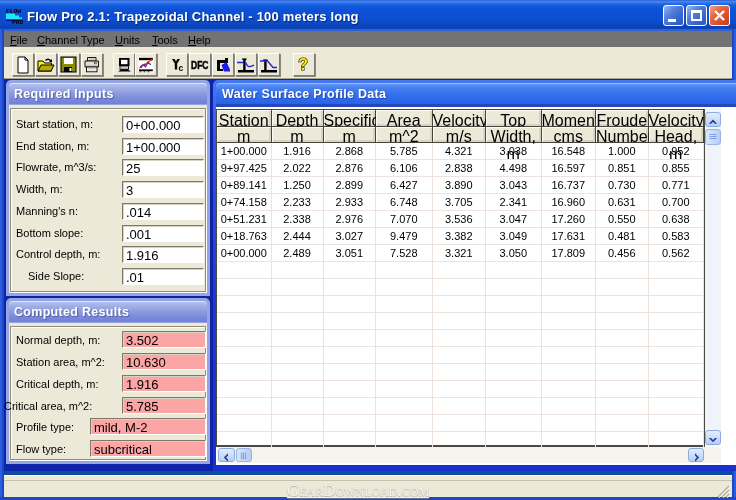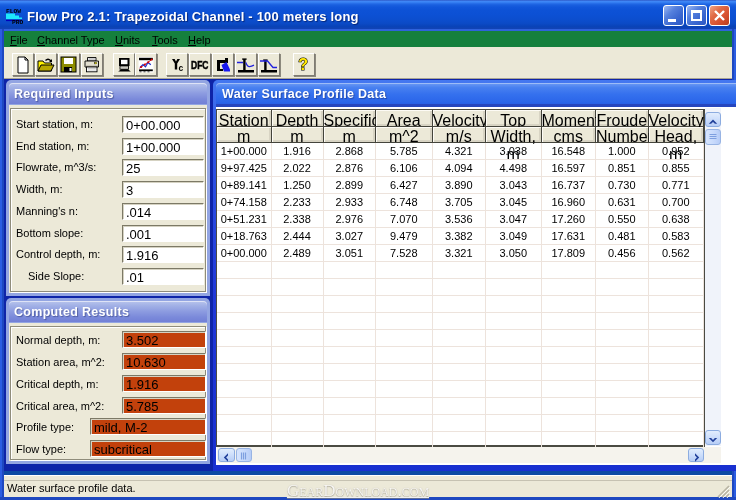--- a/index.html
+++ b/index.html
@@ -15,21 +15,21 @@
 .cap-btn { top:5px; width:21px; height:21px; border:1px solid #fff; border-radius:3px; }
 #btn-min  { left:663px; background:linear-gradient(135deg,#9DB9F2 0%,#5580DD 35%,#3C68D0 65%,#2B57C4 100%); }
 #btn-max  { left:686px; background:linear-gradient(135deg,#9DB9F2 0%,#5580DD 35%,#3C68D0 65%,#2B57C4 100%); }
 #btn-close{ left:709px; background:linear-gradient(135deg,#F0A484 0%,#E06A45 35%,#D8512F 65%,#BA3E1D 100%); }
 #frame-left  { left:0; top:29px; width:4px;  height:471px; background:linear-gradient(90deg,#2B5DE2 0 2px,#1E48C0 2px 4px); }
 #frame-right { left:732px; top:29px; width:4px; height:471px; background:linear-gradient(270deg,#2B5DE2 0 2px,#1E48C0 2px 4px); }
 #frame-bot   { left:0; top:497px; width:736px; height:3px; background:#1E48C0; }
 #menu-strip  { left:0; top:29px; width:736px; height:2px; background:#2E62DC; }
 
 
-#menubar { left:4px; top:31px; width:728px; height:16px; background:#15803d; font-size:11px; color:#000;text-decoration:underline; }
+#menubar { left:4px; top:31px; width:728px; height:16px; background:#737373; font-size:11px; color:#000;text-decoration:underline; }
 .mi { position:absolute; top:3px; }
 .mi u { text-decoration:underline; text-underline-offset:1px; }
 #toolbar { left:4px; top:47px; width:728px; height:32px; background:#ECE9D8; border-bottom:1px solid #A8A595; }
 .tbtn { position:absolute; top:6px; width:22px; height:23px; background:#ECE9D8;
   border:1px solid; border-color:#FFFFFF #7F7C73 #7F7C73 #FFFFFF;
   box-shadow:1px 1px 0 #8C897D; }
 .tbtn svg { position:absolute; left:1px; top:2px; }
 
 
 #client { left:4px; top:79px; width:728px; height:398px; background:#0E24A8; }
@@ -40,21 +40,21 @@
 .p-title { position:absolute; left:3px; top:3px; right:3px; height:21px; border-radius:4px 4px 0 0;
   color:#fff; font-size:12.5px; font-weight:bold; padding:4px 0 0 5px; letter-spacing:0.3px;
   text-shadow:1px 1px 1px rgba(20,30,90,0.45); white-space:nowrap; }
 .lt { background:linear-gradient(180deg,#B8C4EC 0%,#A2B1E6 22%,#8C9BE0 50%,#7A89DA 78%,#7280D6 100%); box-shadow:inset 0 1px 0 rgba(255,255,255,0.55); }
 .rt { padding-left:6px; background:linear-gradient(180deg,#6D9BF4 0%,#4880F0 22%,#3470EE 55%,#2B66EA 90%,#2760E6 100%); box-shadow:inset 0 1px 0 rgba(255,255,255,0.35); }
 .p-body  { position:absolute; left:3px; top:25px; right:3px; bottom:3px; background:#ECE9D8; }
 .groupbox { position:absolute; border:1px solid #8F8C7B; box-shadow:inset 1px 1px 0 #FFFFFF, 1px 1px 0 #FFFFFF; }
 .lbl { position:absolute; font-size:11px; color:#000; white-space:nowrap; }
 .fld { position:absolute; height:17px; background:#fff; border:1px solid; border-color:#7C7966 #FFFFFF #FFFFFF #7C7966;
   box-shadow:inset 1px 1px 0 #D5D2C2; font-size:13px; padding:1px 0 0 3px; color:#000; white-space:nowrap; }
-.fld.gray { background:#c2410c; }
+.fld.gray { background:#fca5a5; }
 
 
 #tblwrap { position:absolute; left:213px; top:80px; width:617px; height:391px; background:linear-gradient(180deg,#4478F0 0%,#3057E6 15%,#2038D8 55%,#1830D0 100%); border-radius:5px 5px 0 0; }
 #tbl-body { position:absolute; left:3px; top:27px; right:6px; bottom:6px; background:#fff; }
 .hrow { position:absolute; display:grid; grid-template-columns:54.5px 52px 52.5px 56.5px 53.5px 55.5px 54.5px 52.5px 55.5px; }
 .hrow span { background:#ECE9D8; border-right:1px solid #44443C; border-bottom:1px solid #44443C;
   box-shadow:inset 1px 1px 0 #FDFBF5, inset -2px -2px 0 #D8D4C4;
   font-size:16px; text-align:center; color:#000; padding-top:2px; height:17px; }
 .hrow span.h2 { height:16px; padding-top:1px; }
 .drow { position:absolute; display:grid; grid-template-columns:54.5px 52px 52.5px 56.5px 53.5px 55.5px 54.5px 52.5px 55.5px; }
@@ -238,21 +238,21 @@
   <div class="p-body"></div>
   <div class="groupbox" style="left:4px;top:28px;width:196px;height:134px;background:#ECE9D8"></div>
 </div>
 <div class="abs" id="cr-rows" style="z-index:5">
   <span class="lbl" style="left:16px;top:334px">Normal depth, m:</span>
     <div class="fld gray" style="left:122px;top:331px;width:84px">3.502</div>
   <span class="lbl" style="left:16px;top:356px">Station area, m^2:</span>
     <div class="fld gray" style="left:122px;top:353px;width:84px">10.630</div>
   <span class="lbl" style="left:16px;top:378px">Critical depth, m:</span>
     <div class="fld gray" style="left:122px;top:375px;width:84px">1.916</div>
-  <span class="lbl" style="left:16px;top:400px">Critical area, m^2:</span>
+  <span class="lbl" style="left:4px;top:400px">Critical area, m^2:</span>
     <div class="fld gray" style="left:122px;top:397px;width:84px">5.785</div>
   <span class="lbl" style="left:16px;top:421px">Profile type:</span>
     <div class="fld gray" style="left:90px;top:418px;width:116px">mild, M-2</div>
   <span class="lbl" style="left:16px;top:443px">Flow type:</span>
     <div class="fld gray" style="left:90px;top:440px;width:116px">subcritical</div>
 </div>
 
 <div id="tblwrap" class="abs">
   <div class="p-title rt">Water Surface Profile Data</div>
   <div id="tbl-body"></div>
@@ -291,21 +291,21 @@
       <span>3.038</span>
       <span>16.548</span>
       <span>1.000</span>
       <span>0.952</span>
     </div>
   <div class="drow" style="left:217px;top:160px">
       <span>9+97.425</span>
       <span>2.022</span>
       <span>2.876</span>
       <span>6.106</span>
-      <span>4.094</span>
+      <span>2.838</span>
       <span>4.498</span>
       <span>16.597</span>
       <span>0.851</span>
       <span>0.855</span>
     </div>
   <div class="drow" style="left:217px;top:177px">
       <span>0+89.141</span>
       <span>1.250</span>
       <span>2.899</span>
       <span>6.427</span>
@@ -314,21 +314,21 @@
       <span>16.737</span>
       <span>0.730</span>
       <span>0.771</span>
     </div>
   <div class="drow" style="left:217px;top:194px">
       <span>0+74.158</span>
       <span>2.233</span>
       <span>2.933</span>
       <span>6.748</span>
       <span>3.705</span>
-      <span>3.045</span>
+      <span>2.341</span>
       <span>16.960</span>
       <span>0.631</span>
       <span>0.700</span>
     </div>
   <div class="drow" style="left:217px;top:211px">
       <span>0+51.231</span>
       <span>2.338</span>
       <span>2.976</span>
       <span>7.070</span>
       <span>3.536</span>
@@ -499,21 +499,20 @@
   <div class="sb-thumb" style="left:236px;top:448px;width:16px;height:14px"><svg width="14" height="14" viewBox="0 0 14 14">
         <path d="M4.5 3.5 v7 M6.5 3.5 v7 M8.5 3.5 v7" stroke="#7E9FE0" stroke-width="1.2"></path>
       </svg></div>
   <div class="sb-btn" style="left:688px;top:448px;width:16px;height:14px"><svg width="15" height="11" viewBox="0 0 15 11">
         <polygon points="10.2,5.5 6,1.3 6,3.6 7.9,5.5 6,7.4 6,9.7" fill="#21409A"></polygon>
       </svg></div>
 </div>
 
 <div id="statusbar" class="abs">
     <div style="position:absolute;left:0;top:3.5px;width:728px;height:1px;background:#C6C2B2"></div>
-    <span style="position:absolute;left:3px;top:6px">Water surface profile data.</span>
 <svg style="position:absolute;right:2px;top:8px" width="15" height="14" viewBox="0 0 15 14">
       <g stroke-width="1.6">
         <path d="M14 2 L3 13" stroke="#B8B4A4"></path>
         <path d="M14 6 L7 13" stroke="#B8B4A4"></path>
         <path d="M14 10 L11 13" stroke="#B8B4A4"></path>
       </g>
       <g stroke-width="0.8">
         <path d="M15 3 L4 14" stroke="#FFFFFF"></path>
         <path d="M15 7 L8 14" stroke="#FFFFFF"></path>
         <path d="M15 11 L12 14" stroke="#FFFFFF"></path>

